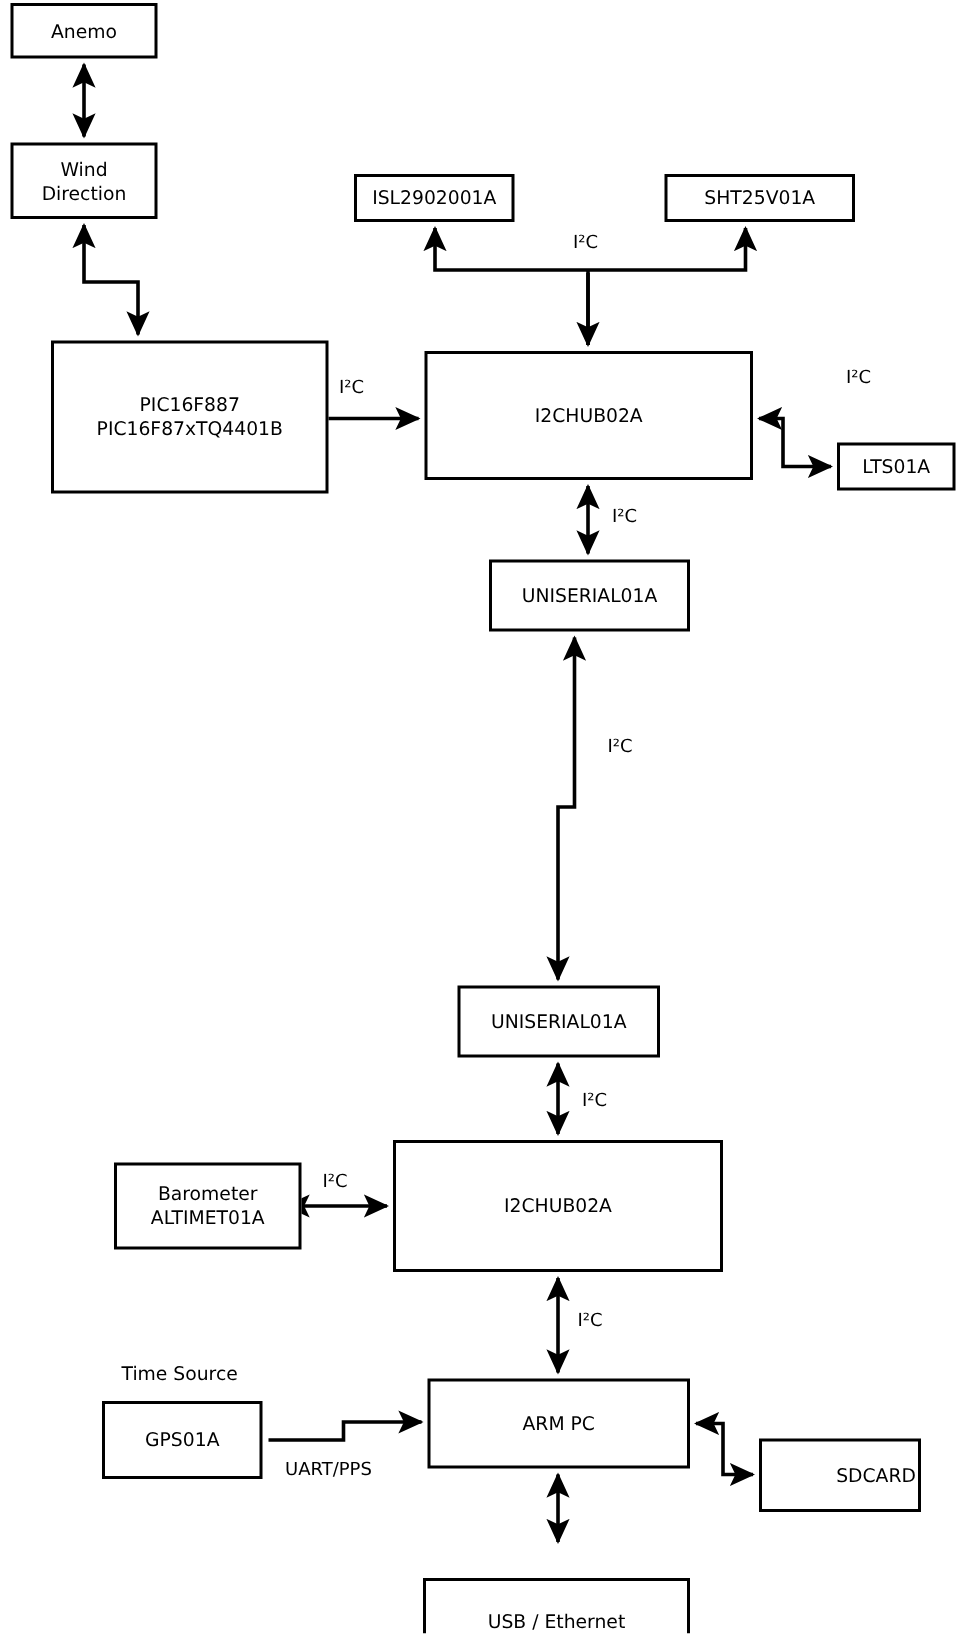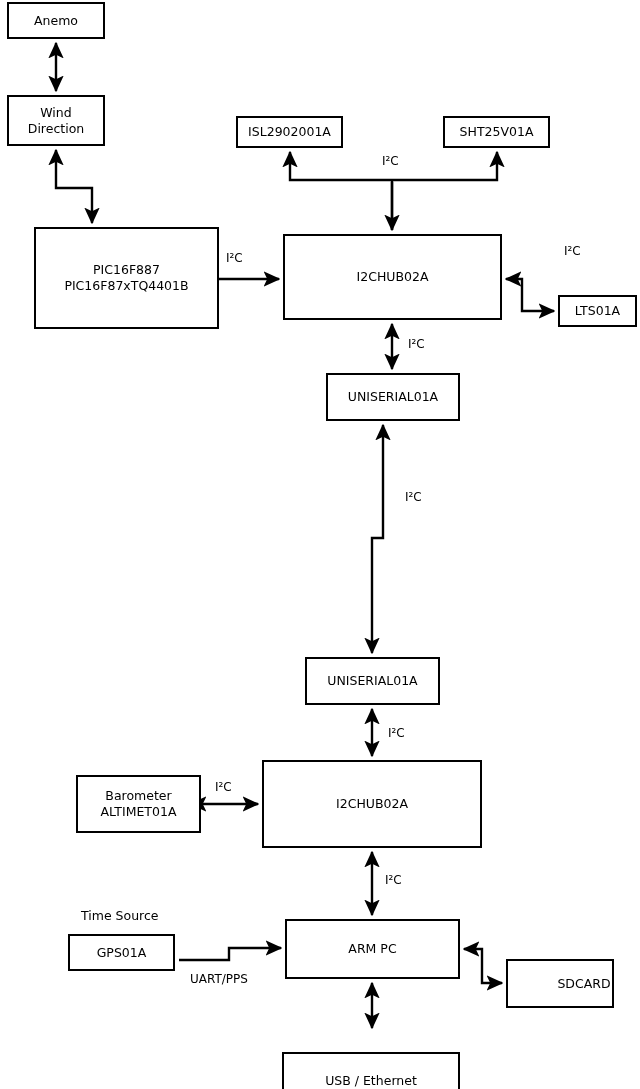--- a/index.html
+++ b/index.html
@@ -113,21 +113,21 @@
   <div class="node" style="left: 7px; top: 2px; width: 98px; height: 37px;">
     <span class="node-label">Anemo</span>
   </div>
   <div class="node" style="left: 2px; top: 227px; width: 185px; height: 102px; margin-left: 32px;">
     <span class="node-label">PIC16F887
 PIC16F87xTQ4401B</span>
   </div>
   <div class="node" style="left: 236px; top: 116px; width: 107px; height: 32px;">
     <span class="node-label">ISL2902001A</span>
   </div>
-  <div class="node" style="left: 443px; top: 116px; width: 107px; height: 32px;">
+  <div class="node" style="left: 443px; top: 116px; width: 127px; height: 32px;">
     <span class="node-label">SHT25V01A</span>
   </div>
   <div class="node" style="left: 283px; top: 234px; width: 219px; height: 86px;">
     <span class="node-label">I2CHUB02A</span>
   </div>
   <div class="node" style="left: 558px; top: 295px; width: 79px; height: 32px;">
     <span class="node-label">LTS01A</span>
   </div>
   <div class="node" style="left: 326px; top: 373px; width: 134px; height: 48px;">
     <span class="node-label">UNISERIAL01A</span>
@@ -135,21 +135,21 @@
   <div class="node" style="left: 305px; top: 657px; width: 135px; height: 48px;">
     <span class="node-label">UNISERIAL01A</span>
   </div>
   <div class="node" style="left: 76px; top: 775px; width: 125px; height: 58px;">
     <span class="node-label">Barometer
 ALTIMET01A</span>
   </div>
   <div class="node" style="left: 262px; top: 760px; width: 220px; height: 88px;">
     <span class="node-label">I2CHUB02A</span>
   </div>
-  <div class="node" style="left: 68px; top: 934px; width: 107px; height: 37px;">
+  <div class="node" style="left: 68px; top: 934px; width: 107px; height: 52px;">
     <span class="node-label">GPS01A</span>
   </div>
   <div class="node" style="left: 285px; top: 919px; width: 175px; height: 60px;">
     <span class="node-label">ARM PC</span>
   </div>
   <div class="node" style="left: 506px; top: 959px; width: 108px; height: 49px; padding-left: 48px;">
     <span class="node-label">SDCARD</span>
   </div>
   <div class="node" style="left: 282px; top: 1032px; width: 178px; height: 57px; margin-top: 20px;">
     <span class="node-label">USB / Ethernet</span>

